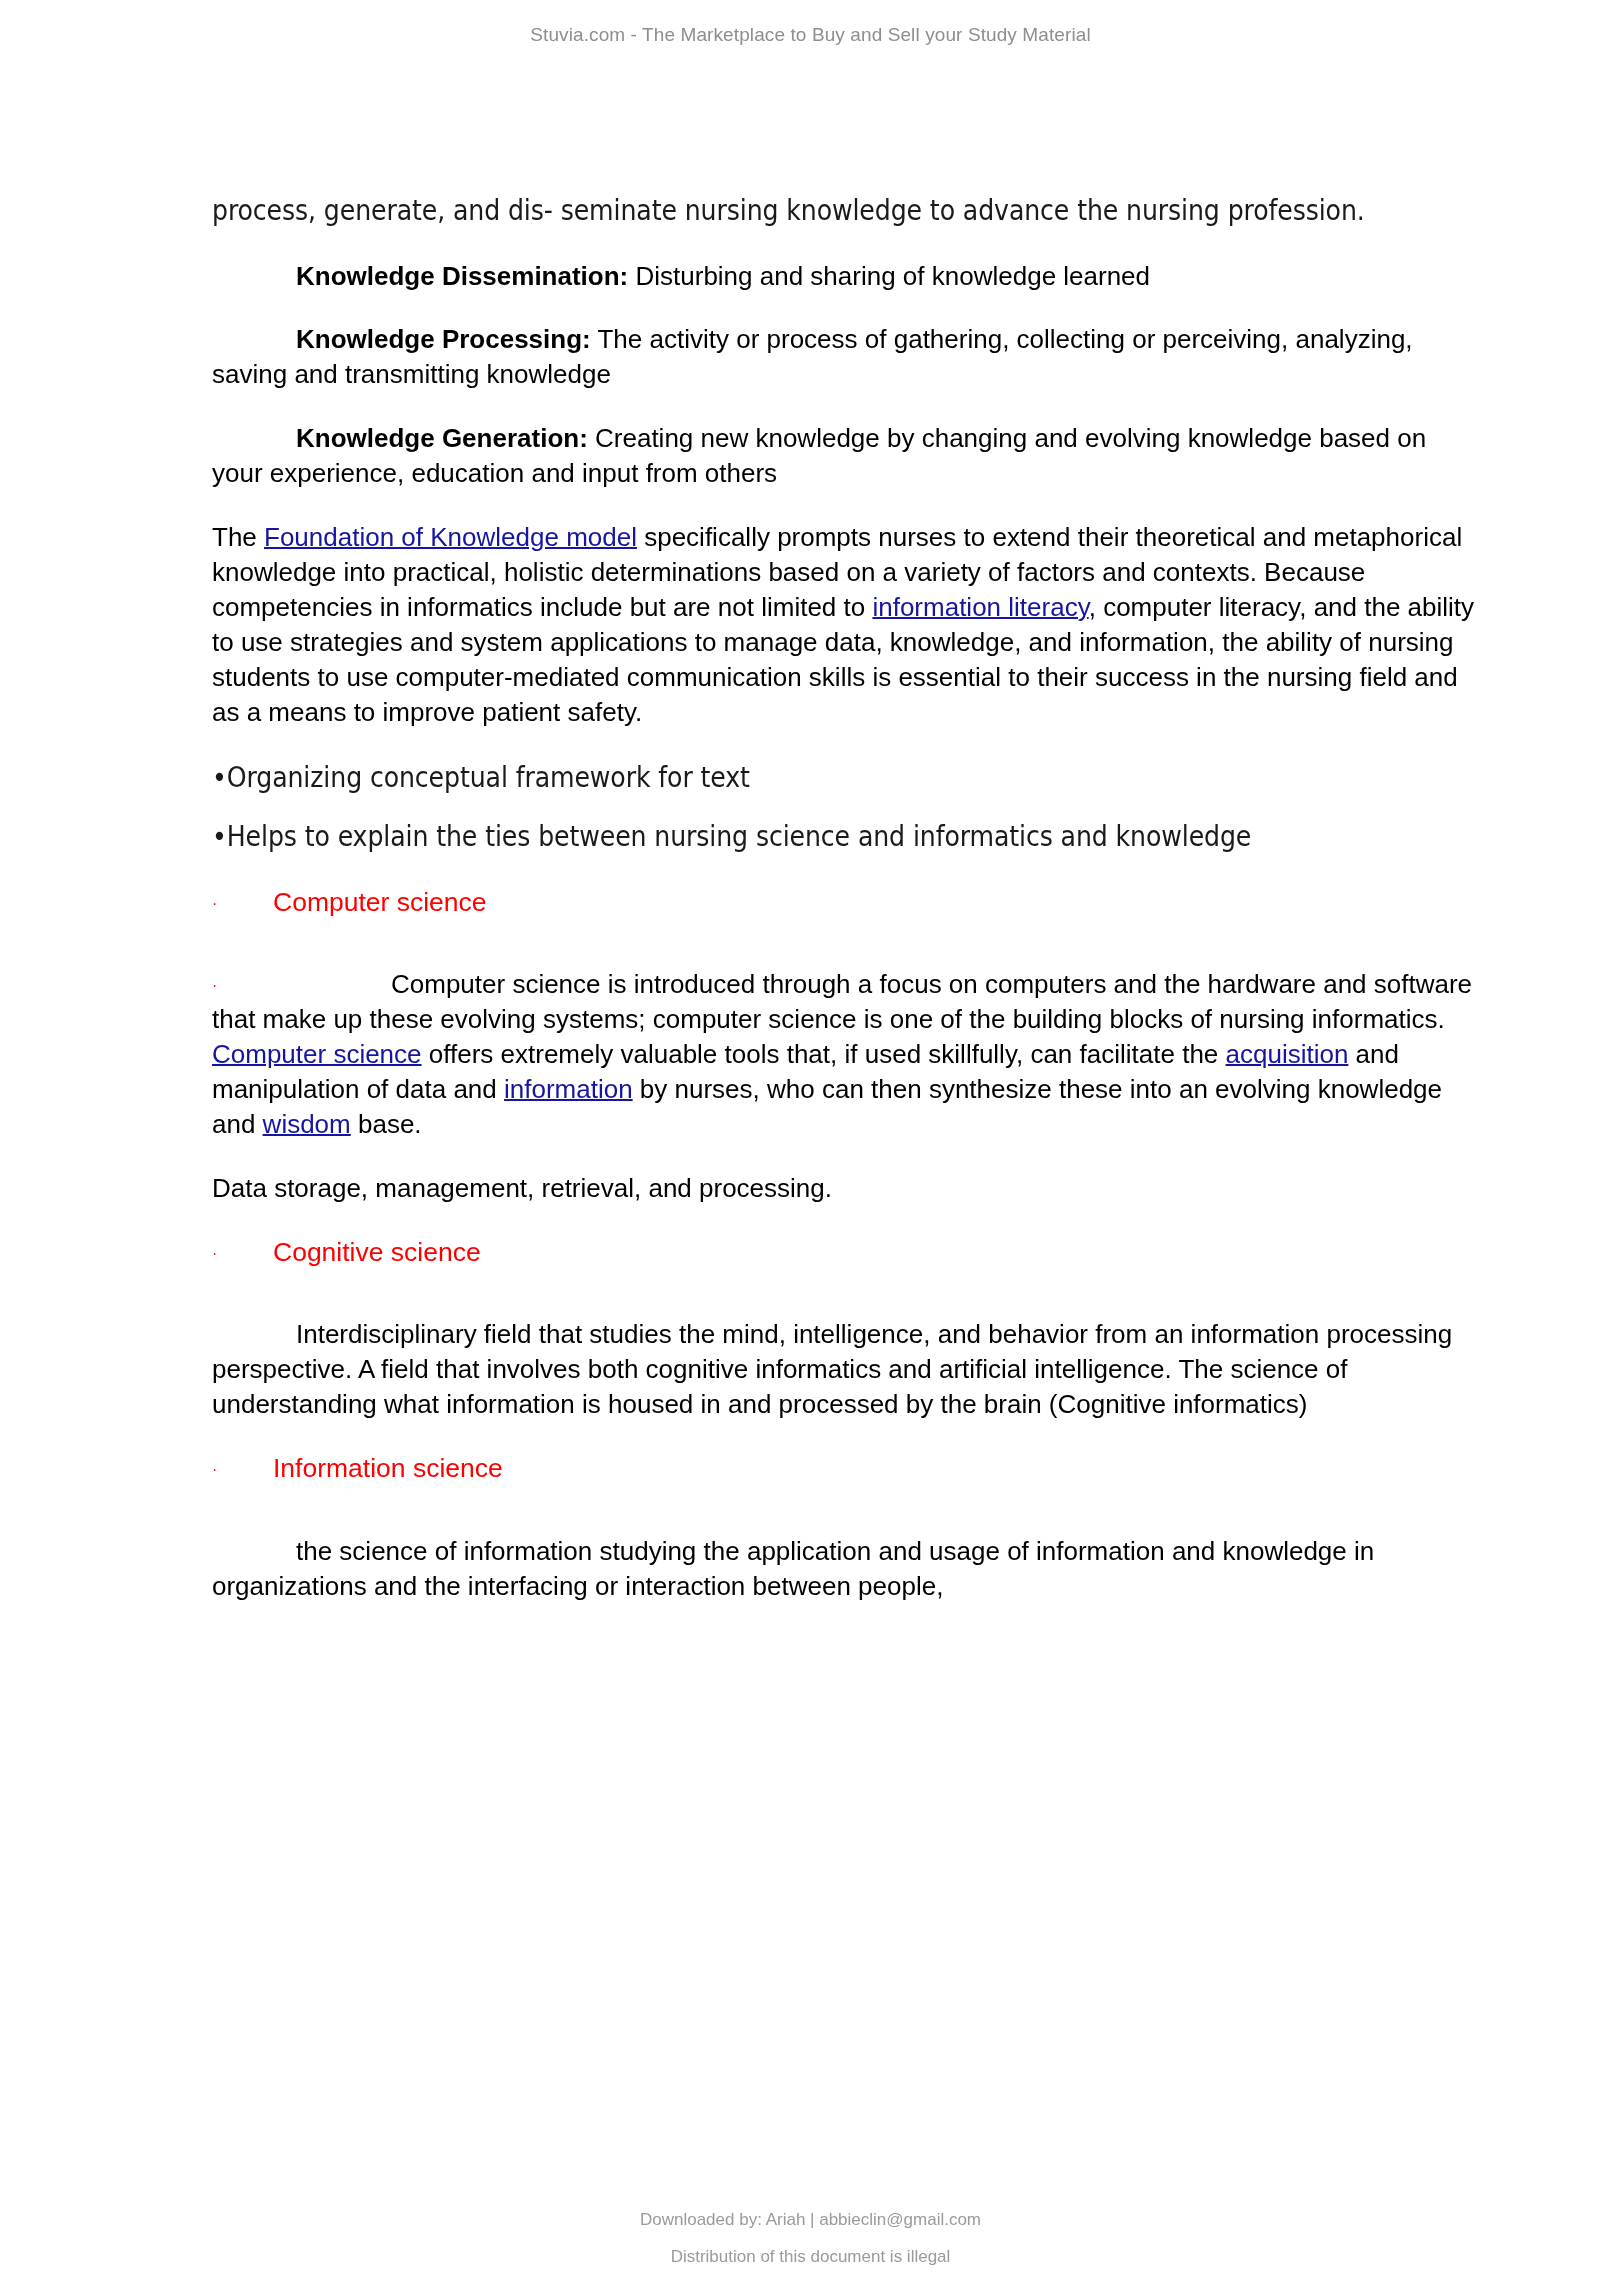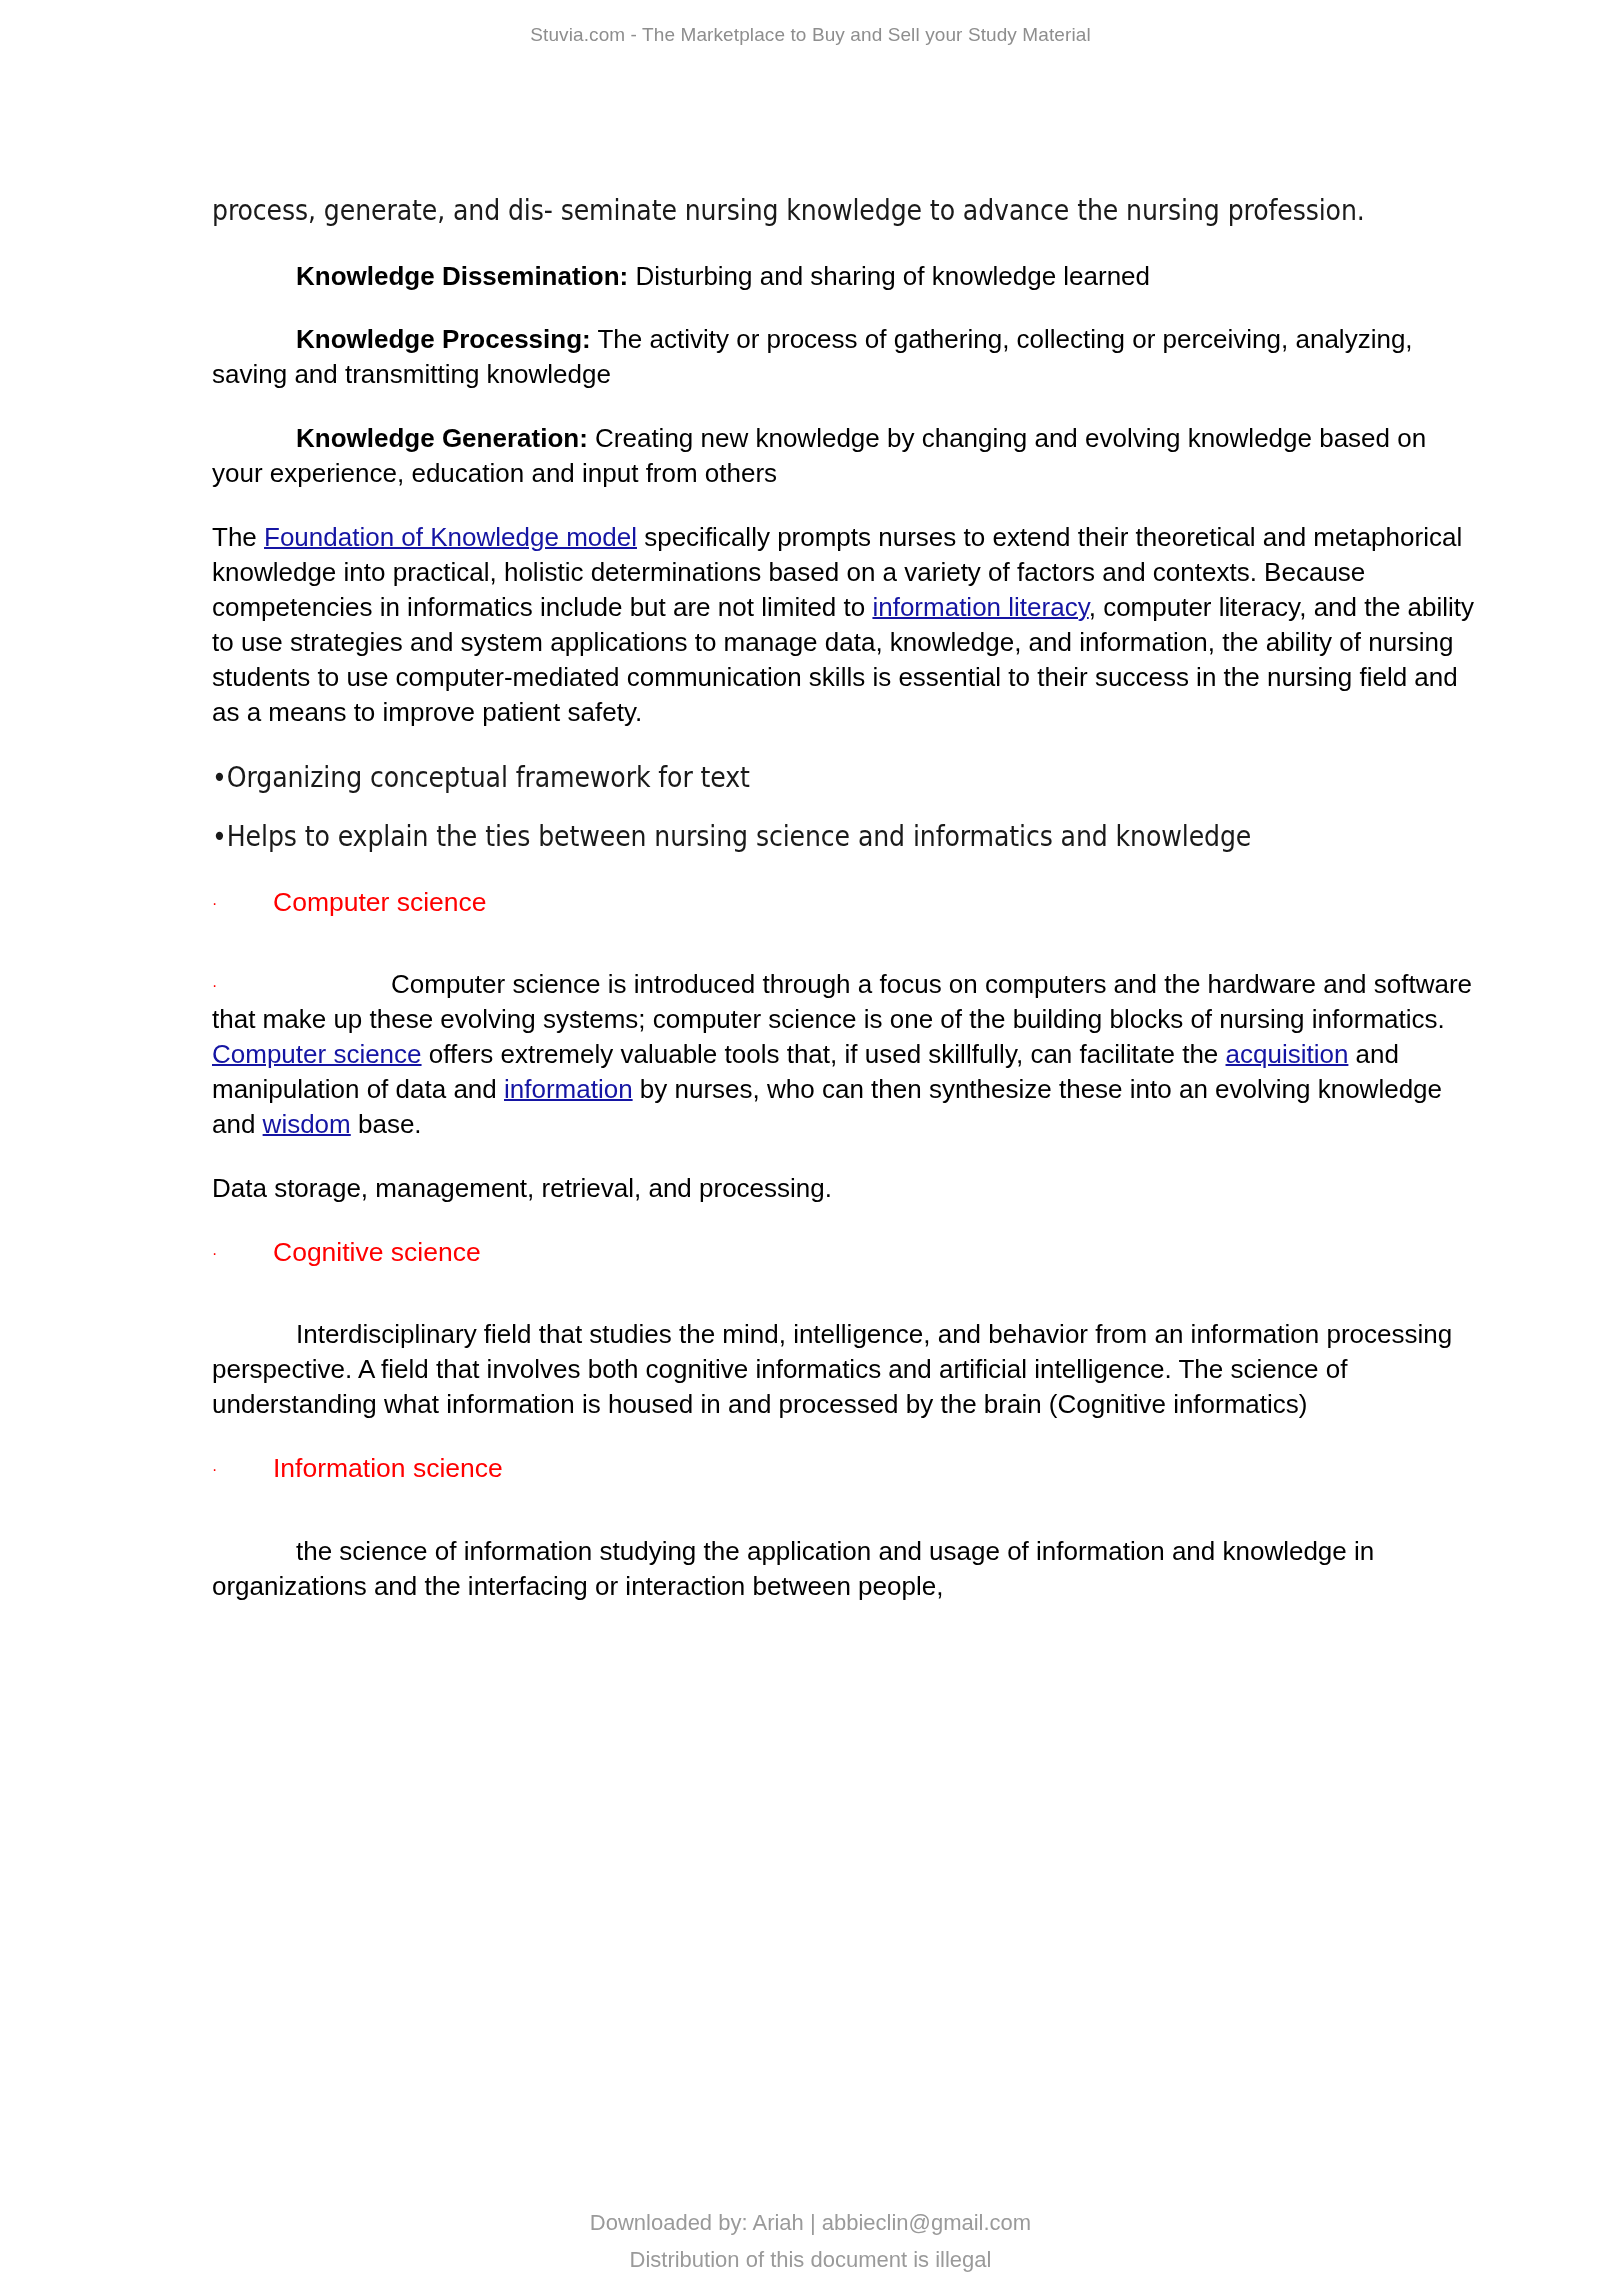--- a/index.html
+++ b/index.html
@@ -115,21 +115,21 @@
   }
 
   
   .footer {
     position: absolute;
     left: 0;
     width: 100%;
     text-align: center;
     font-family: "Liberation Sans", sans-serif;
     color: #9a9a9a;
-    font-size: 22px;
+    font-size: 17px;
   }
   .footer-line1 { top: 2210px; }
   .footer-line2 { top: 2247px; }
 </style>
 </head>
 <body>
 
 <div class="page">
 
   <div class="stuvia-header">Stuvia.com - The Marketplace to Buy and Sell your Study Material</div>

